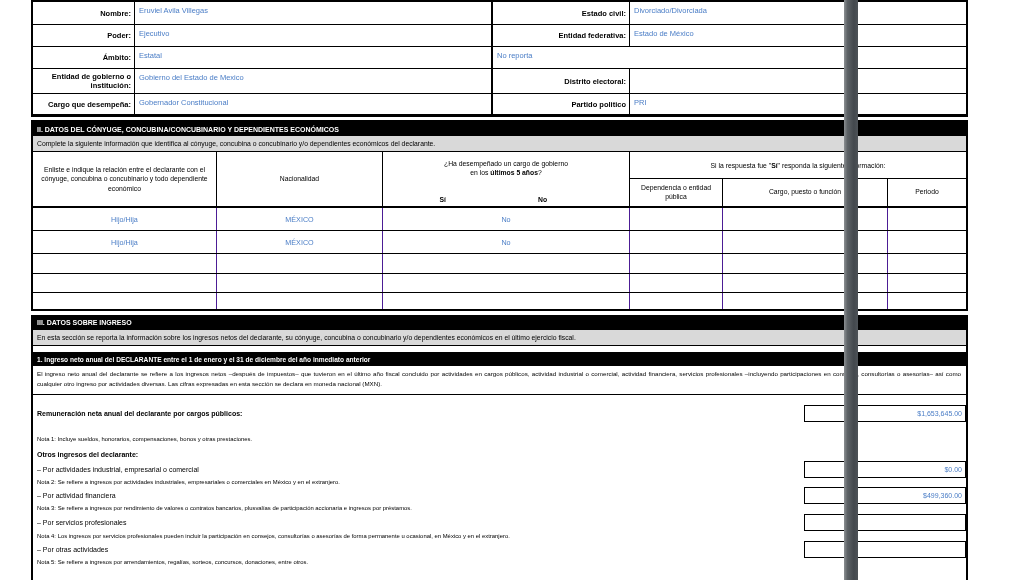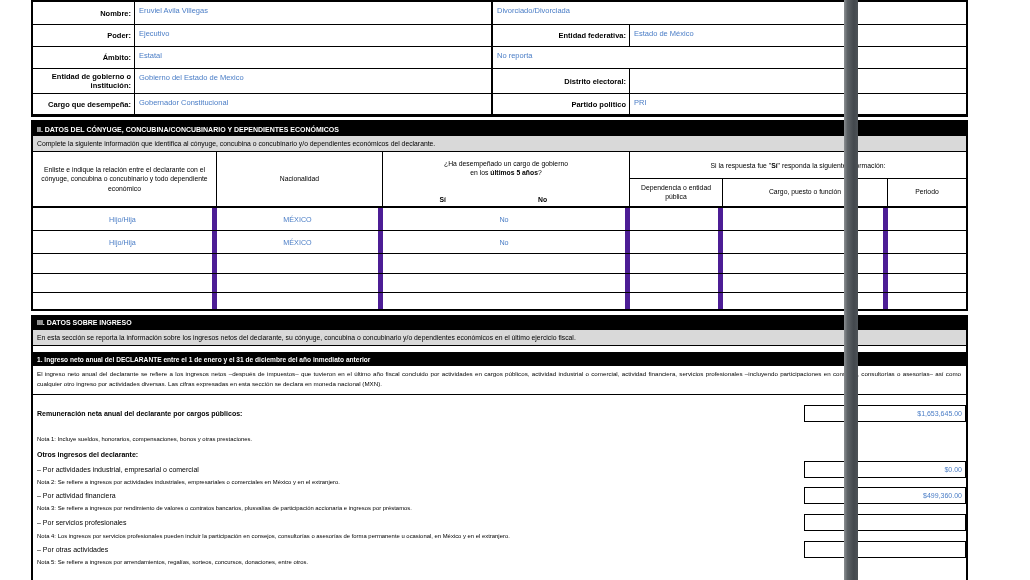--- a/index.html
+++ b/index.html
@@ -47,21 +47,21 @@
   #hc-q .q-yes { left:23%; } #hc-q .q-no { left:63%; }
   #hc-group { flex:1; display:flex; flex-direction:column; }
   #hc-group-top { height:27px; border-bottom:1px solid #000; display:flex;
     align-items:center; justify-content:center; }
   #hc-group-bottom { flex:1; display:flex; }
   .h-sub { border-right:1px solid #000; display:flex; align-items:center;
     justify-content:center; text-align:center; line-height:1.3; padding:0 4px; }
   #hc-dep { width:93px; } #hc-pos { width:165px; } #hc-per { flex:1; border-right:none; }
   .s2-datarow { display:flex; border-bottom:1px solid #000; }
   .s2-datarow:last-child { border-bottom:none; }
-  .d-cell { border-right:5px solid #4c1d95; display:flex; align-items:center;
+  .d-cell { border-right:1px solid #4c1d95; display:flex; align-items:center;
     justify-content:center; font-size:7.2px; color:var(--blue); }
   .d-rel { width:184px; } .d-nat { width:166px; } .d-ans { width:247px; }
   .d-dep { width:93px; } .d-pos { width:165px; } .d-per { flex:1; border-right:none; }
   .dr1 .d-cell { height:22px; } .dr2 .d-cell { height:22px; }
   .dr3 .d-cell { height:19px; } .dr4 .d-cell { height:18px; } .dr5 .d-cell { height:16px; }
 
   
   #section3 { position:absolute; left:31px; top:315px; width:937px; height:265px;
     border-left:2px solid #000; border-right:2px solid #000; background:#fff; }
   #s3-title { height:15px; }
@@ -91,20 +91,21 @@
 </style>
 </head>
 <body>
 
 <div id="stage">
 
   <div id="personal">
     <div class="p-row r1">
       <div class="p-cell p-label">Nombre:</div>
       <div class="p-cell p-value">Eruviel Avila Villegas</div>
+      <div class="p-cell p-label p-label2">Estado civil:</div>
       <div class="p-cell p-value p-value2">Divorciado/Divorciada</div>
     </div>
     <div class="p-row r2">
       <div class="p-cell p-label">Poder:</div>
       <div class="p-cell p-value">Ejecutivo</div>
       <div class="p-cell p-label p-label2">Entidad federativa:</div>
       <div class="p-cell p-value p-value2">Estado de México</div>
     </div>
     <div class="p-row r3">
       <div class="p-cell p-label">Ámbito:</div>

